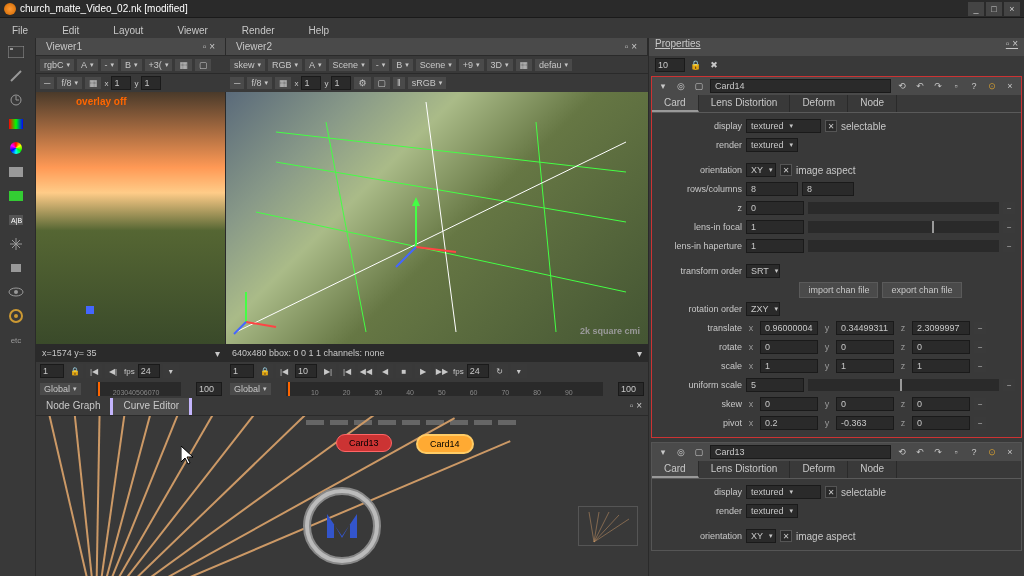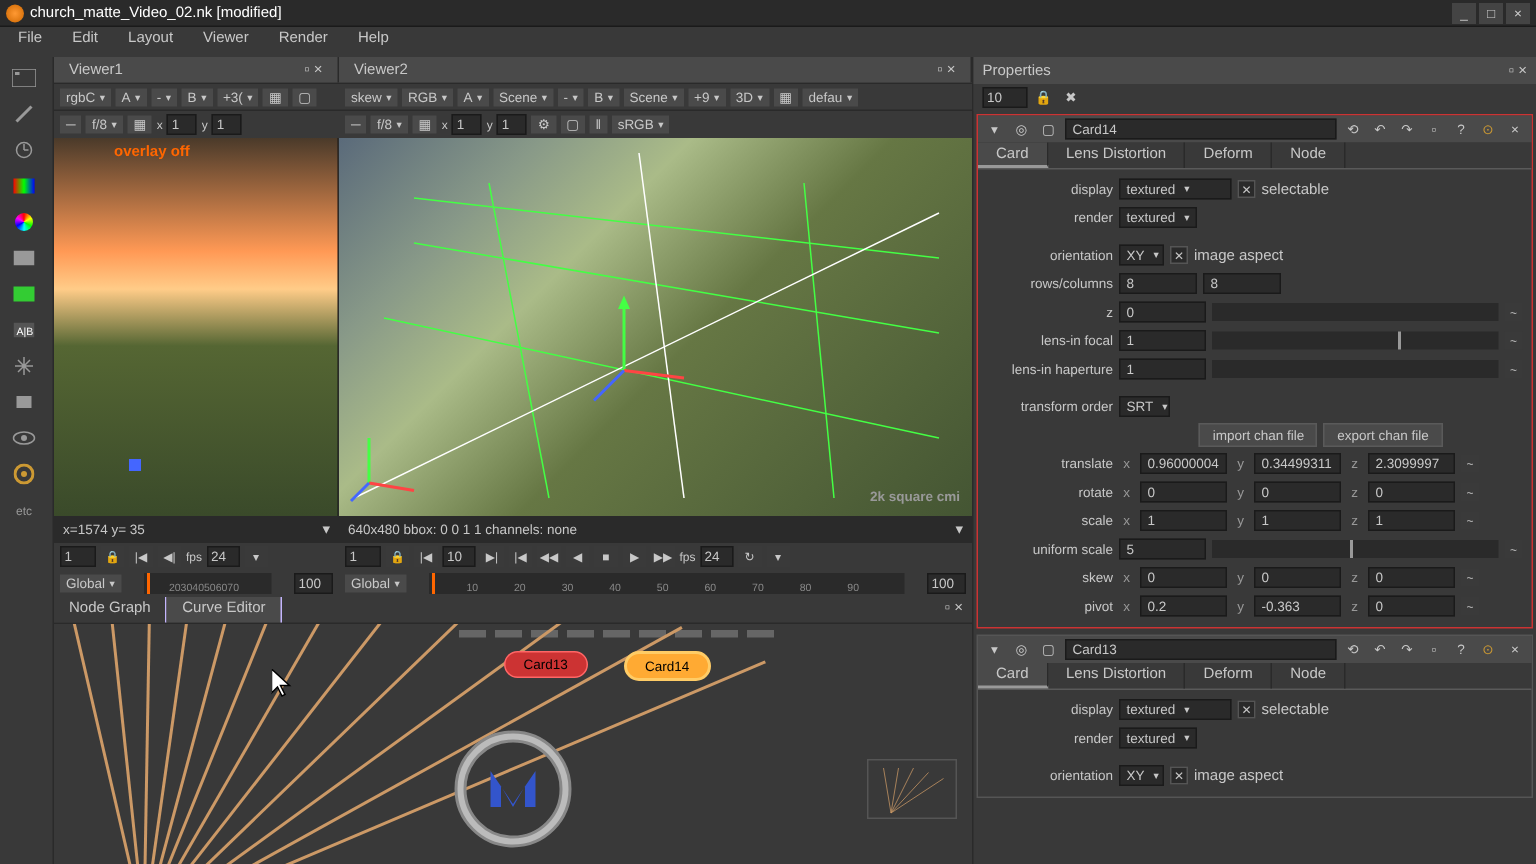--- a/index.html
+++ b/index.html
@@ -2,21 +2,21 @@
 <html><head>
 <meta charset="utf-8">
 <style>
 * { margin: 0; padding: 0; box-sizing: border-box; font-family: Arial, sans-serif; }
 body { background: #393939; color: #c8c8c8; font-size: 10px; width: 1024px; height: 576px; overflow: hidden; }
 .titlebar { background: #2a2a2a; height: 18px; display: flex; align-items: center; padding: 0 4px; border-bottom: 1px solid #1a1a1a; }
 .titlebar-icon { width: 12px; height: 12px; background: radial-gradient(circle, #ff9933, #cc6600); border-radius: 50%; margin-right: 4px; }
 .titlebar-text { color: #fff; font-size: 10px; flex: 1; }
 .win-controls { display: flex; gap: 2px; }
 .win-btn { width: 16px; height: 14px; background: #444; color: #ccc; font-size: 9px; display: flex; align-items: center; justify-content: center; cursor: pointer; }
-.menubar { background: #393939; height: 20px; display: flex; align-items: flex-start; padding: 0 4px; gap: 4px; }
+.menubar { background: #393939; height: 20px; display: flex; align-items: flex-end; padding: 0 4px; gap: 18px; }
 .menu-item { padding: 2px 8px; color: #c8c8c8; cursor: pointer; }
 .main-layout { display: flex; height: 538px; }
 .left-toolbar { width: 36px; background: #393939; display: flex; flex-direction: column; gap: 4px; padding: 4px 2px; border-right: 1px solid #2a2a2a; }
 .tool-icon { width: 28px; height: 20px; display: flex; align-items: center; justify-content: center; cursor: pointer; border-radius: 2px; }
 .content-area { flex: 1; display: flex; }
 .viewers-column { width: 612px; display: flex; flex-direction: column; }
 .viewer-tabs { display: flex; height: 18px; background: #393939; border-bottom: 1px solid #2a2a2a; }
 .viewer-tab { padding: 2px 10px; background: #4a4a4a; border-right: 1px solid #2a2a2a; display: flex; align-items: center; gap: 40px; }
 .viewer-toolbar { height: 18px; background: #393939; display: flex; align-items: center; gap: 3px; padding: 0 4px; border-bottom: 1px solid #2a2a2a; }
 .vt-item { padding: 1px 4px; background: #4a4a4a; font-size: 9px; display: flex; align-items: center; }
@@ -34,29 +34,29 @@
 .info-drop { margin-left: auto; }
 .playback-bar { height: 18px; background: #393939; display: flex; align-items: center; gap: 3px; padding: 0 4px; }
 .frame-input { width: 30px; height: 14px; background: #2a2a2a; color: #c8c8c8; border: 1px solid #1a1a1a; font-size: 9px; padding: 0 2px; }
 .pb-btn { width: 16px; height: 14px; background: #3a3a3a; display: flex; align-items: center; justify-content: center; cursor: pointer; font-size: 8px; }
 .timeline-bar { height: 18px; background: #393939; display: flex; align-items: center; gap: 15px; padding: 0 4px; }
 .timeline-track { flex: 1; height: 14px; background: #2a2a2a; position: relative; }
 .timeline-marker { position: absolute; width: 2px; height: 100%; background: #ff6600; }
 .timeline-tick { position: absolute; bottom: 0; font-size: 7px; color: #888; }
 .node-section { flex: 1; background: #393939; display: flex; flex-direction: column; }
 .node-tabs { height: 18px; display: flex; background: #393939; border-bottom: 1px solid #2a2a2a; }
-.node-tab { padding: 2px 10px; background: #4a4a4a; border-right: 1px solid #c4b5fd; }
+.node-tab { padding: 2px 10px; background: #4a4a4a; border-right: 3px solid #c4b5fd; }
 .node-tab.active { background: #393939; }
 .node-canvas { flex: 1; background: #393939; position: relative; overflow: hidden; }
 .node-box { position: absolute; padding: 3px 12px; border-radius: 10px; font-size: 9px; color: #000; }
 .node-red { background: #cc3333; border: 1px solid #ff6666; }
 .node-orange { background: #ffaa33; border: 2px solid #ffcc66; }
 .ray { position: absolute; height: 2px; background: #cc9966; transform-origin: left center; }
 .properties-column { width: 376px; background: #393939; display: flex; flex-direction: column; border-left: 1px solid #2a2a2a; }
-.prop-header { height: 18px; background: #4a4a4a; display: flex; align-items: center; padding: 0 6px; gap: 6px; }
+.prop-header { height: 18px; background: #4a4a4a; display: flex; align-items: flex-start; padding: 0 6px; gap: 6px; text-decoration: underline; }
 .prop-toolbar { height: 18px; background: #393939; display: flex; align-items: center; padding: 0 6px; gap: 4px; }
 .prop-input { width: 30px; height: 14px; background: #2a2a2a; color: #c8c8c8; border: 1px solid #1a1a1a; font-size: 9px; padding: 0 2px; }
 .prop-panel { border: 1px solid #cc3333; margin: 2px; background: #393939; }
 .prop-panel-header { height: 18px; background: #4a4a4a; display: flex; align-items: center; padding: 0 4px; gap: 4px; }
 .prop-panel-title { flex: 1; font-size: 10px; }
 .prop-icon { width: 14px; height: 14px; display: flex; align-items: center; justify-content: center; cursor: pointer; font-size: 9px; }
 .prop-tabs { height: 18px; display: flex; background: #393939; border-bottom: 1px solid #5a5a5a; }
 .prop-tab { padding: 2px 12px; cursor: pointer; border-right: 1px solid #2a2a2a; }
 .prop-tab.active { background: #4a4a4a; border-bottom: 2px solid #999; }
 .prop-body { padding: 4px 6px; }
@@ -456,20 +456,24 @@
           <div class="prop-row">
             <span class="prop-label">transform order</span>
             <div class="prop-value dropdown" style="width:34px">SRT</div>
           </div>
           <div class="prop-row" style="justify-content:center;gap:4px">
             <span class="prop-label"></span>
             <div class="prop-button">import chan file</div>
             <div class="prop-button">export chan file</div>
           </div>
           <div class="prop-row">
+            <span class="prop-label">rotation order</span>
+            <div class="prop-value dropdown" style="width:34px">ZXY</div>
+          </div>
+          <div class="prop-row">
             <span class="prop-label">translate</span>
             <span class="xyz-label">x</span>
               <input class="prop-value field-small" value="0.96000004" style="">
             <span class="xyz-label">y</span>
               <input class="prop-value field-small" value="0.34499311" style="">
             <span class="xyz-label">z</span>
               <input class="prop-value field-small" value="2.3099997" style="">
             <div class="anim-icon">~</div>
           </div>
           <div class="prop-row">

